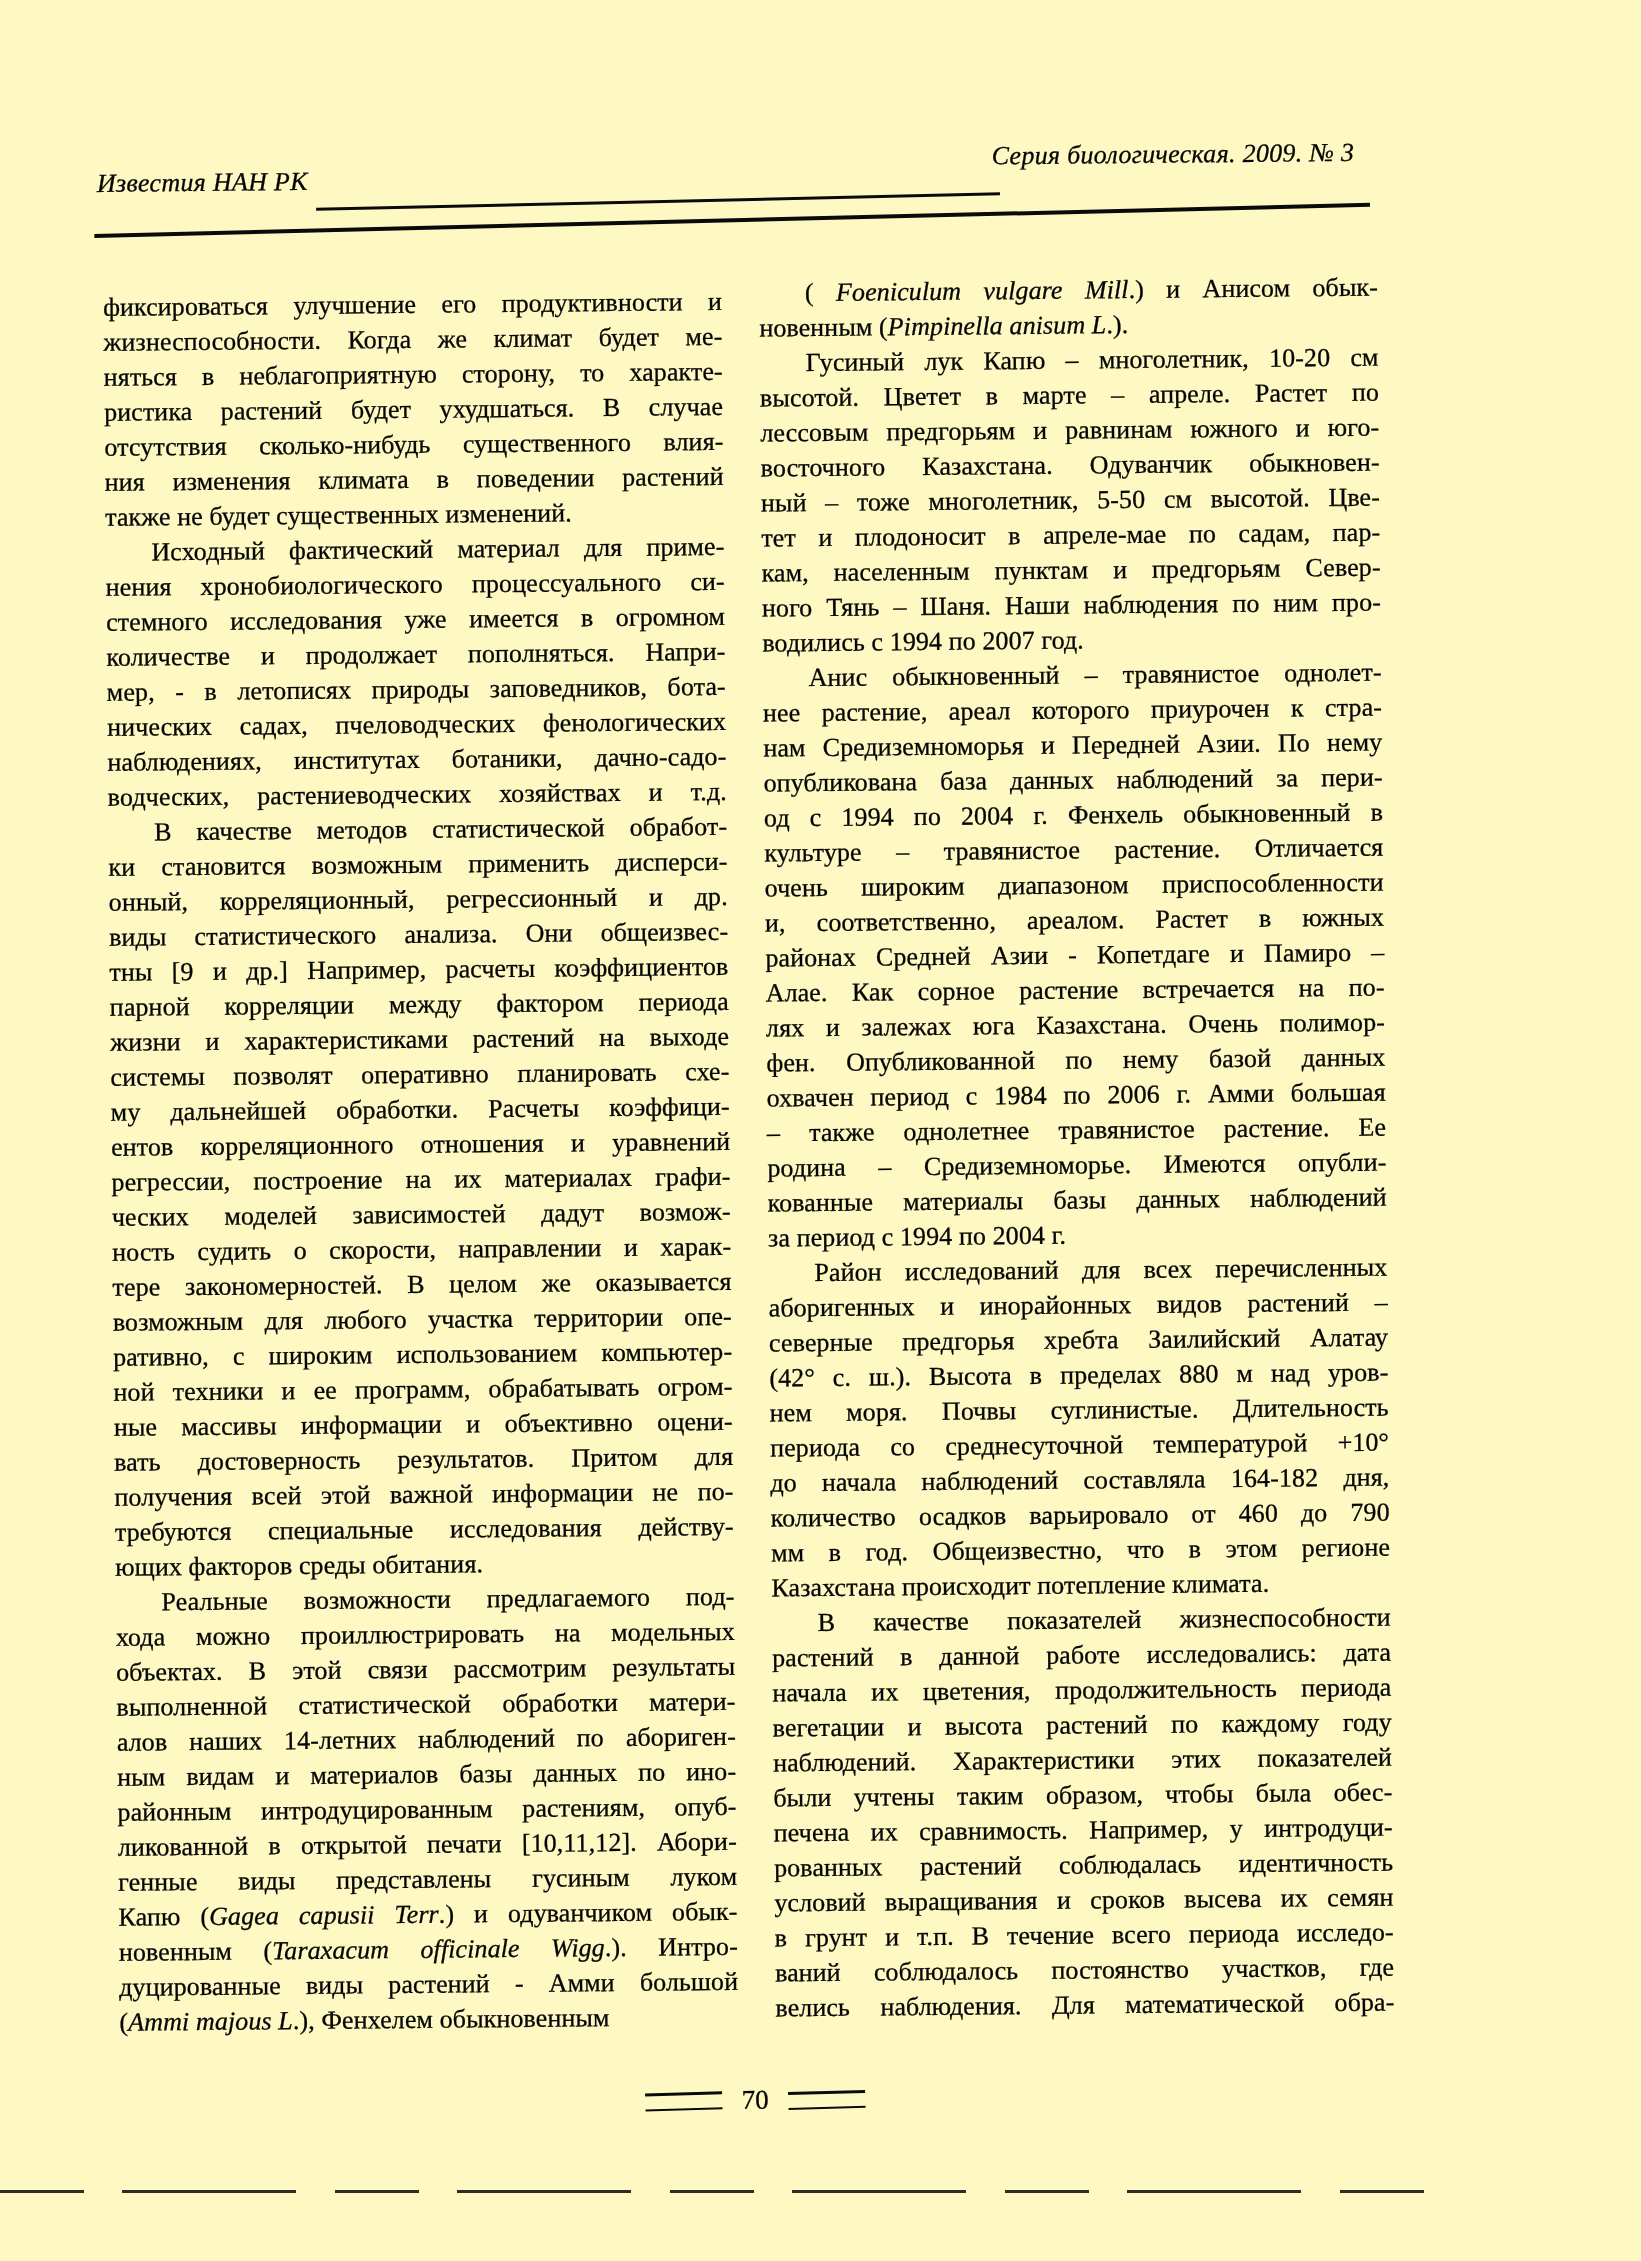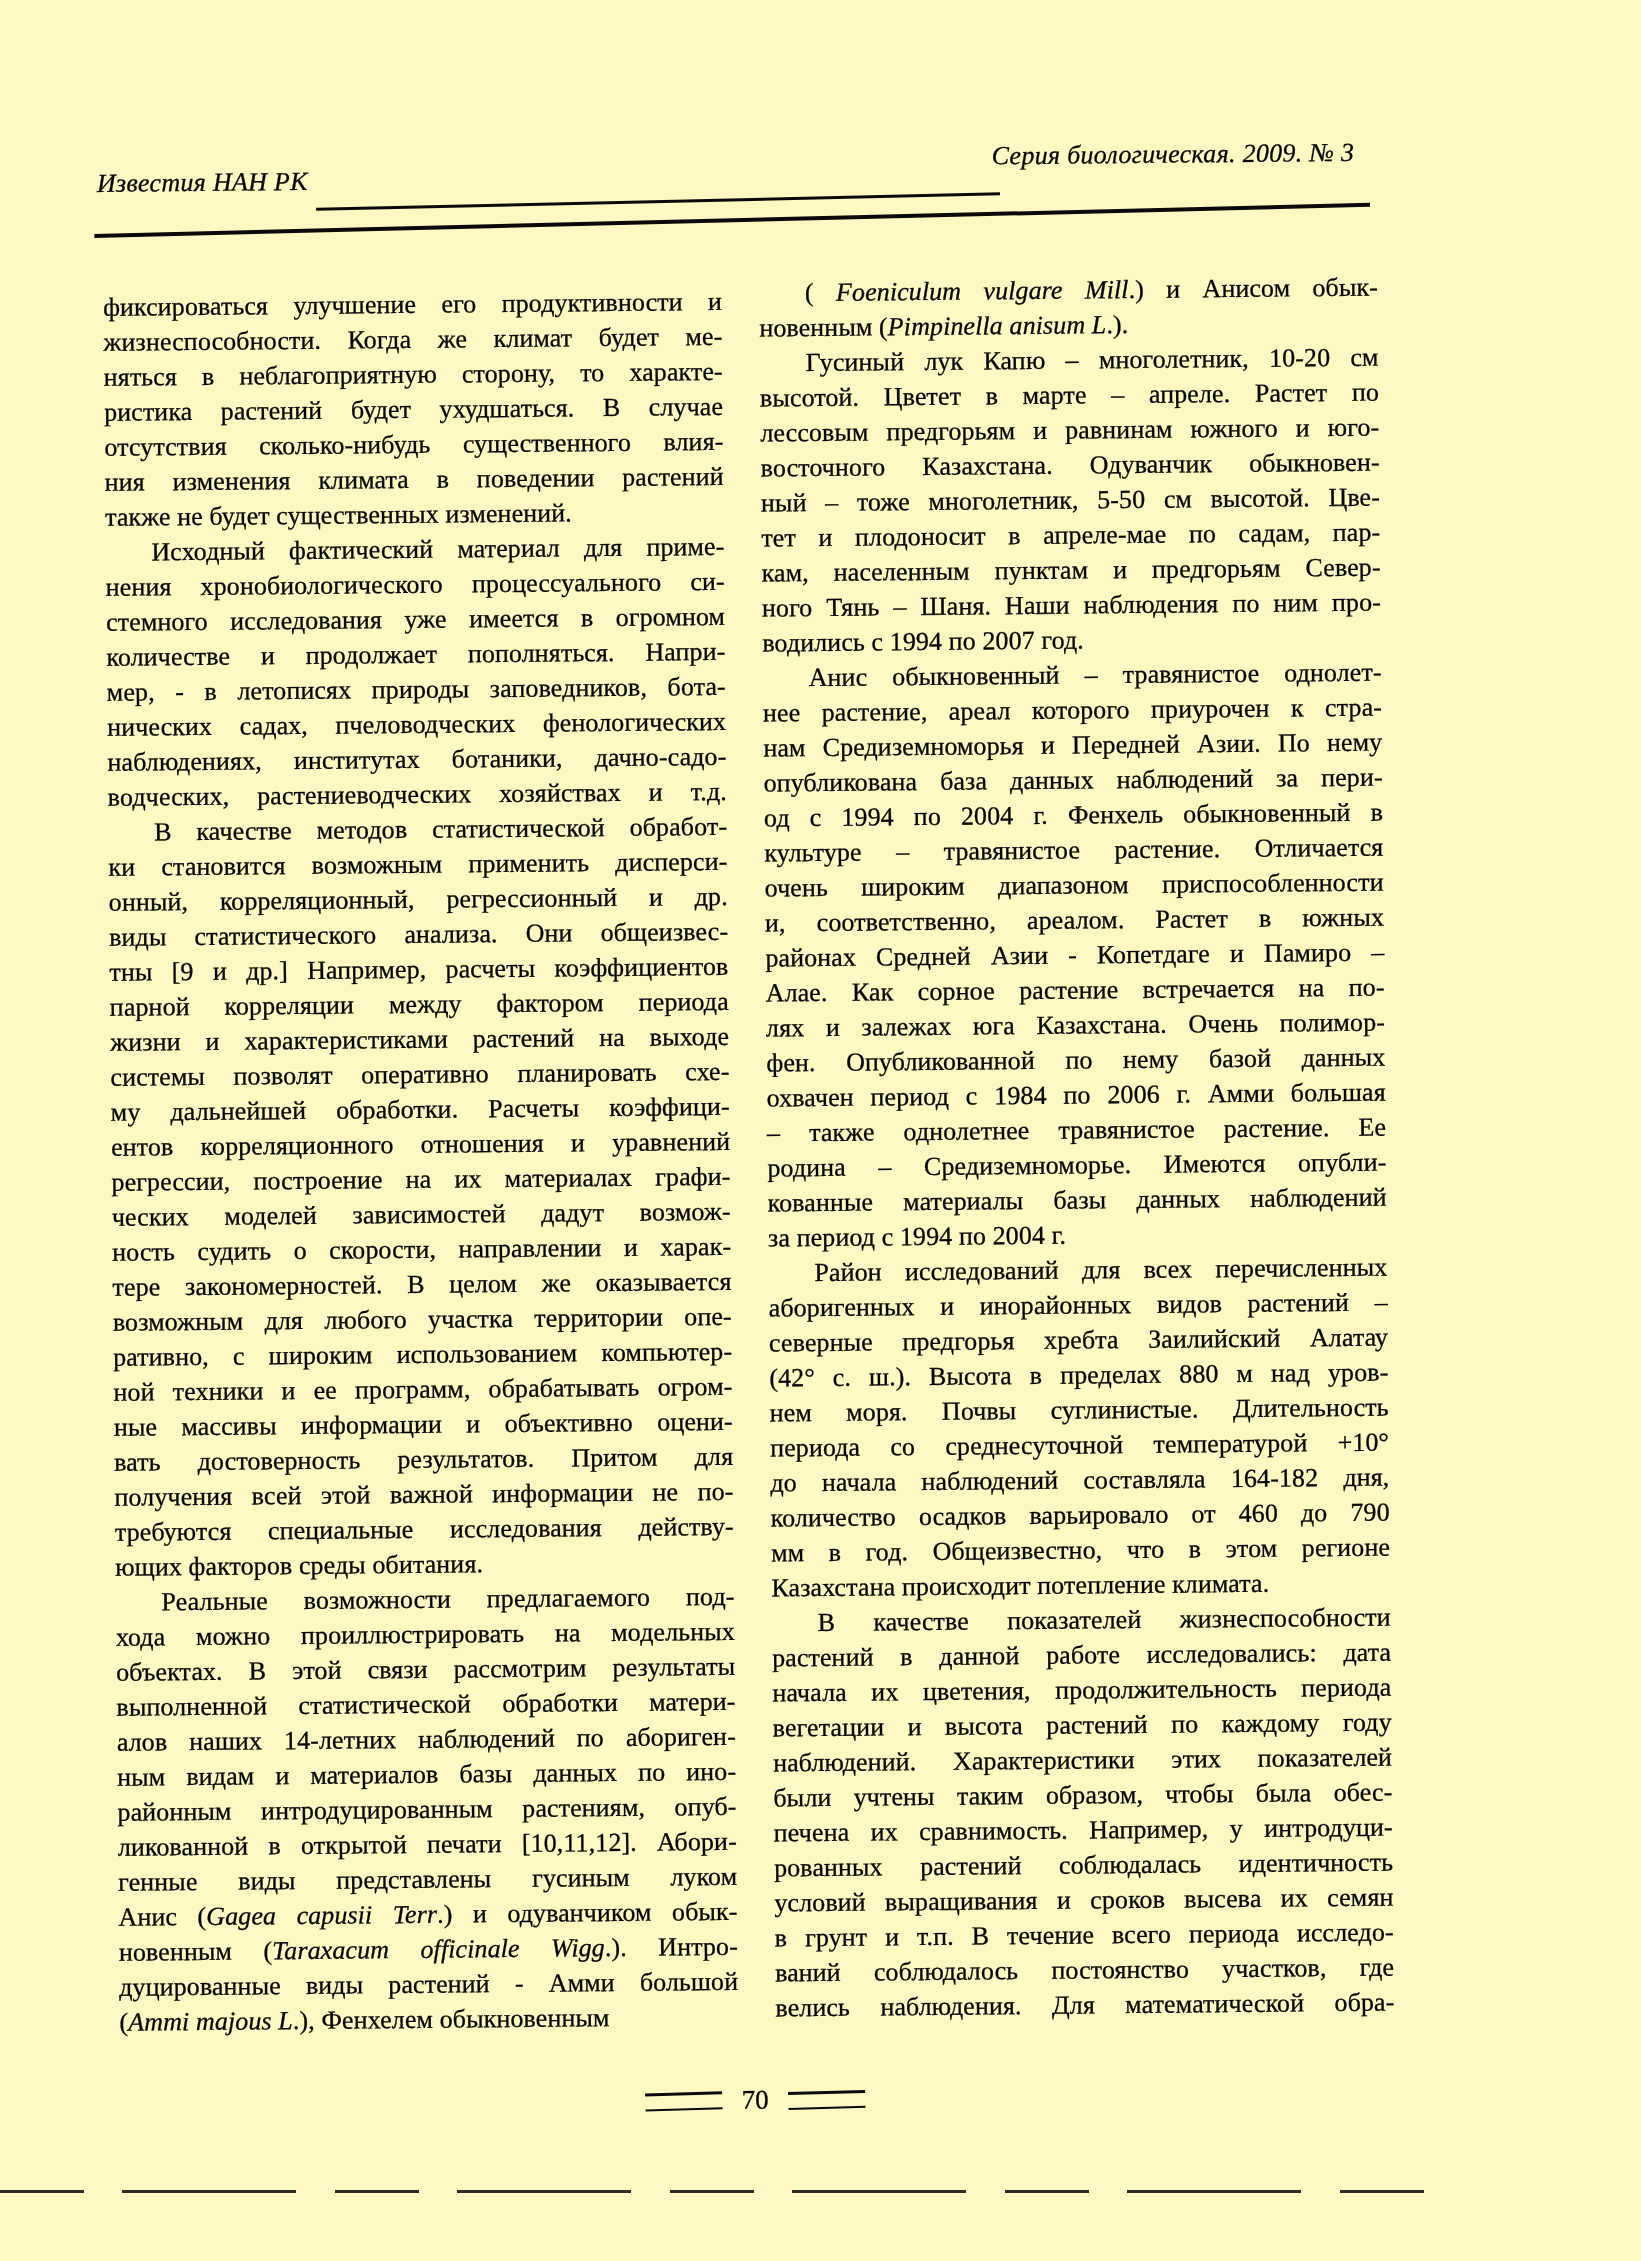--- a/index.html
+++ b/index.html
@@ -132,21 +132,21 @@
         <div class="para indent">
           <div class="line">Реальные возможности предлагаемого под-</div>
           <div class="line">хода можно проиллюстрировать на модельных</div>
           <div class="line">объектах. В этой связи рассмотрим результаты</div>
           <div class="line">выполненной статистической обработки матери-</div>
           <div class="line">алов наших 14-летних наблюдений по абориген-</div>
           <div class="line">ным видам и материалов базы данных по ино-</div>
           <div class="line">районным интродуцированным растениям, опуб-</div>
           <div class="line">ликованной в открытой печати [10,11,12]. Абори-</div>
           <div class="line">генные виды представлены гусиным луком</div>
-          <div class="line"><span>Анис (</span><span class="lat">Gagea capusii Terr</span><span>.) и одуванчиком обык-</span></div>
+          <div class="line"><span>Капю (</span><span class="lat">Gagea capusii Terr</span><span>.) и одуванчиком обык-</span></div>
           <div class="line"><span>новенным (</span><span class="lat">Taraxacum officinale Wigg</span><span>.). Интро-</span></div>
           <div class="line">дуцированные виды растений - Амми большой</div>
           <div class="line"><span>(</span><span class="lat">Ammi majous L</span><span>.), Фенхелем обыкновенным</span></div>
         </div>
       </div>
 
     <div class="col col-right">
         <div class="para indent">
           <div class="line"><span>( </span><span class="lat">Foeniculum vulgare Mill</span><span>.) и Анисом обык-</span></div>
           <div class="line"><span>новенным (</span><span class="lat">Pimpinella anisum L</span><span>.).</span></div>

